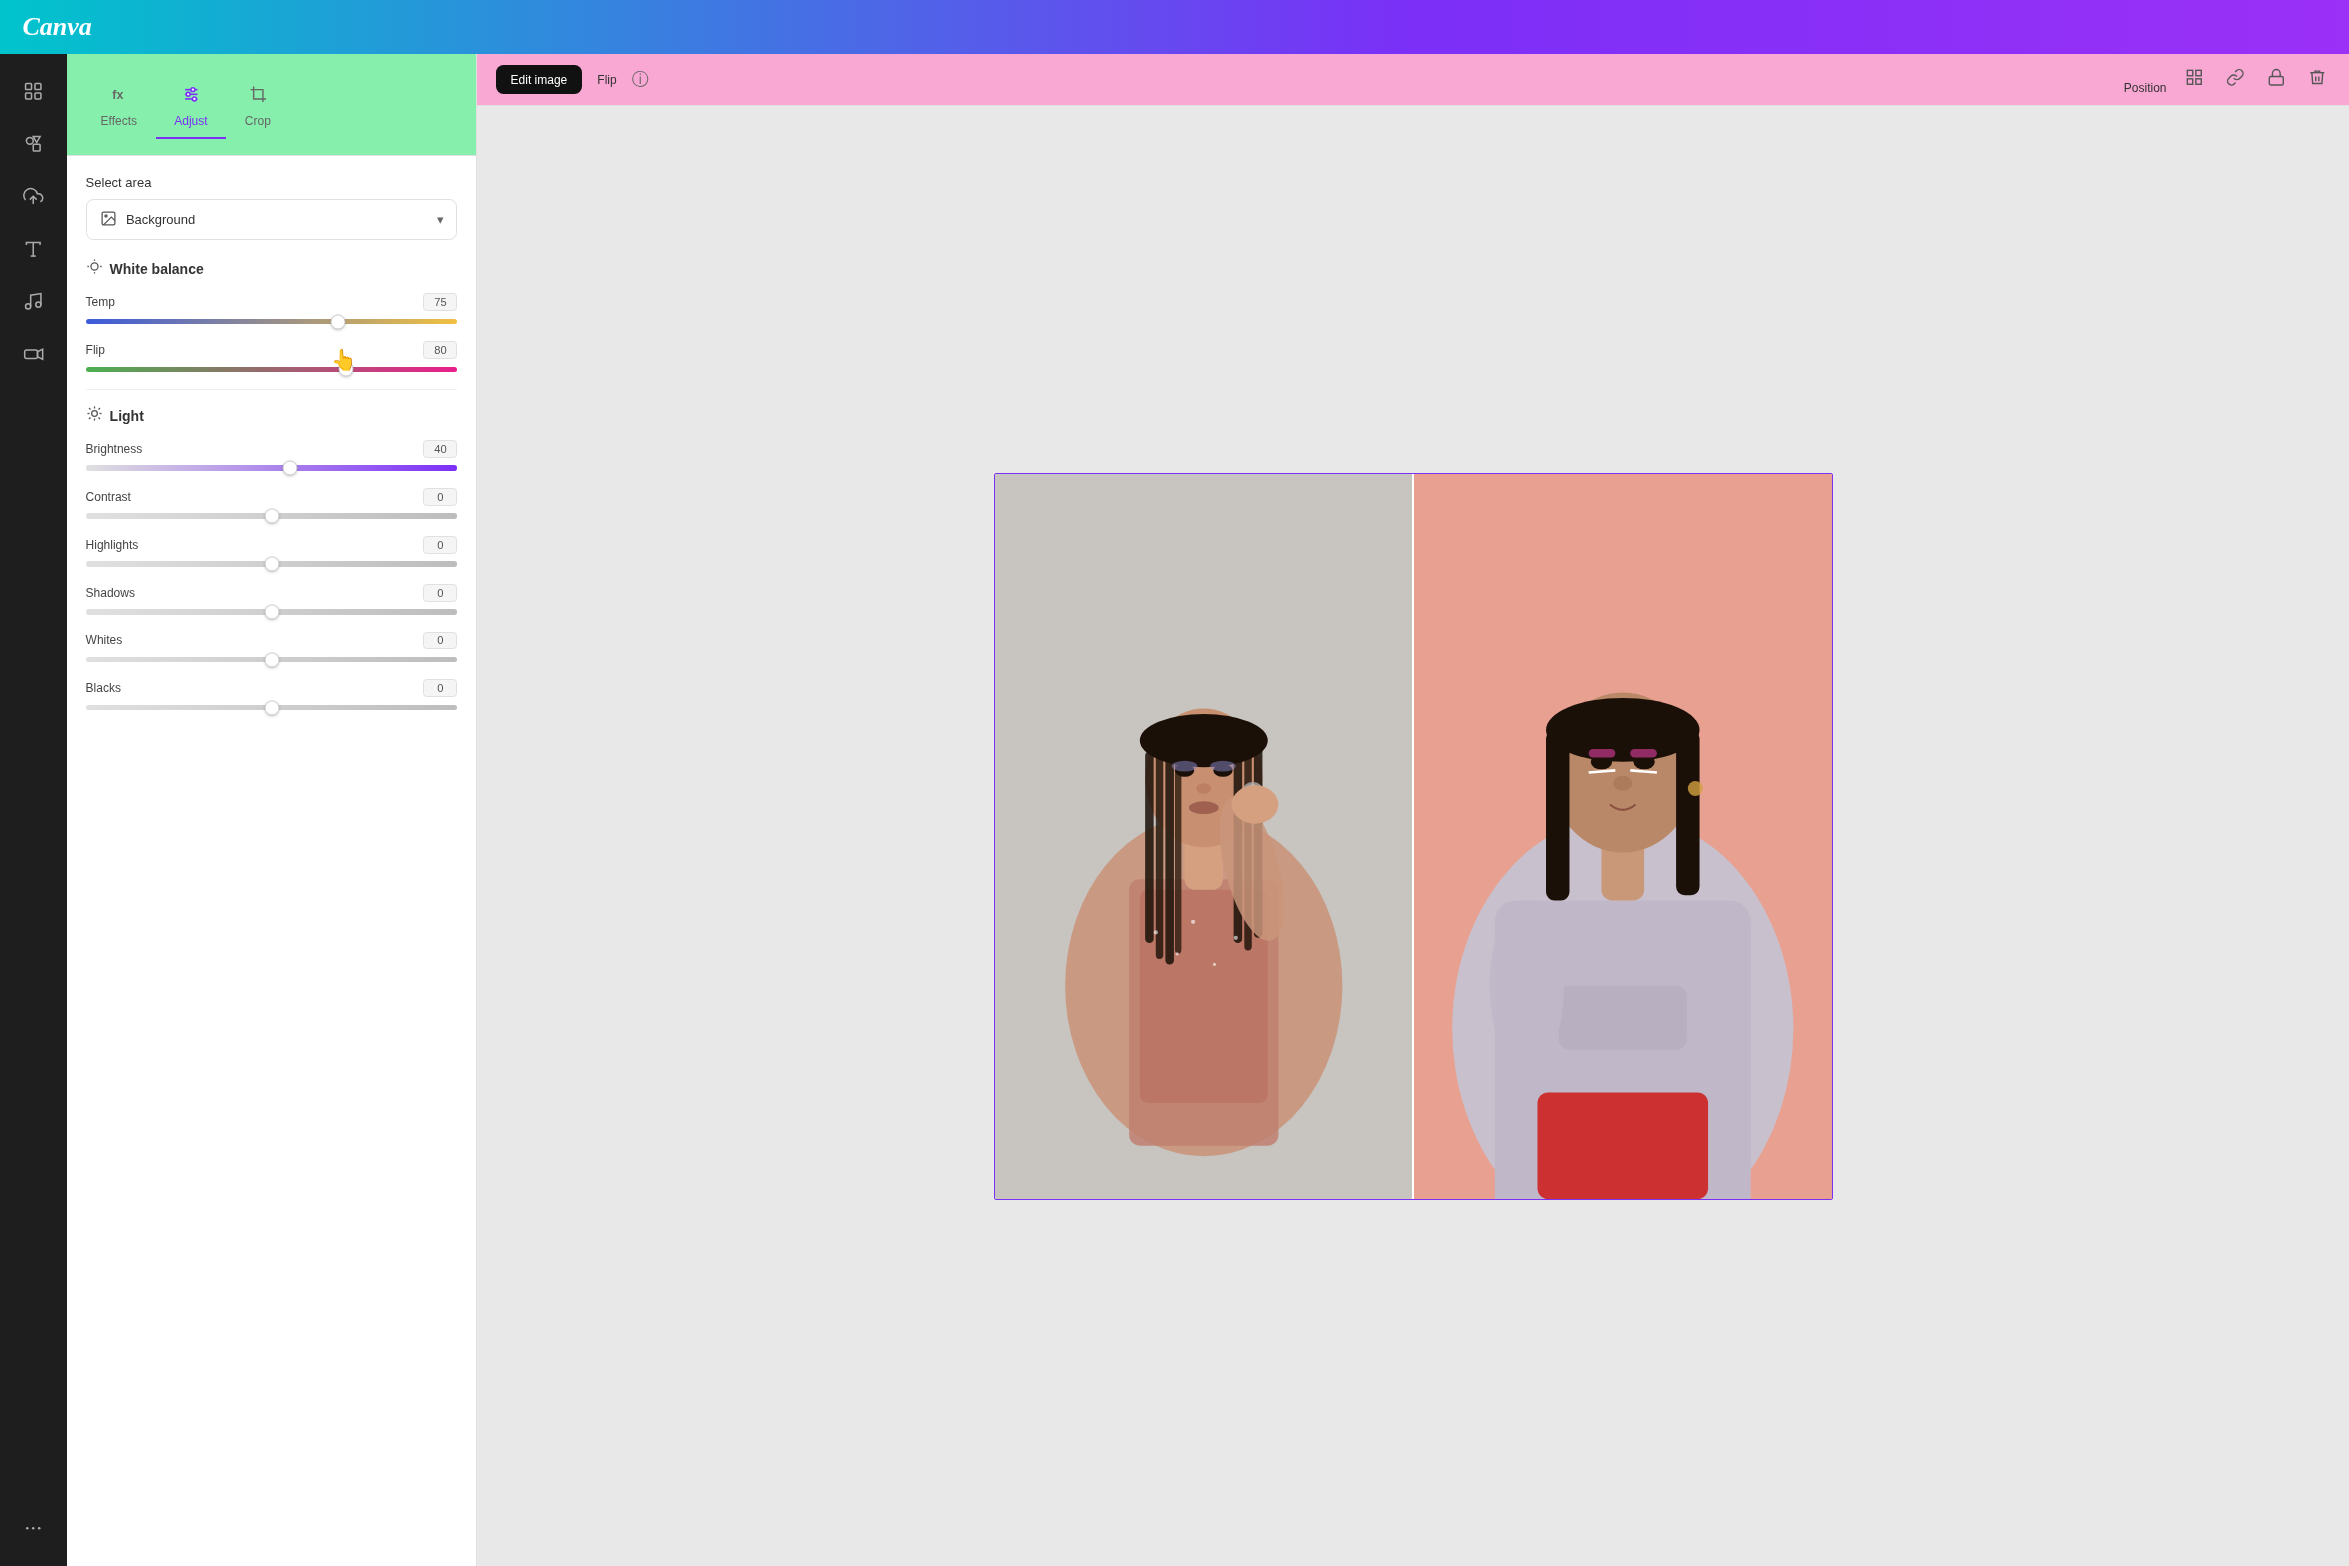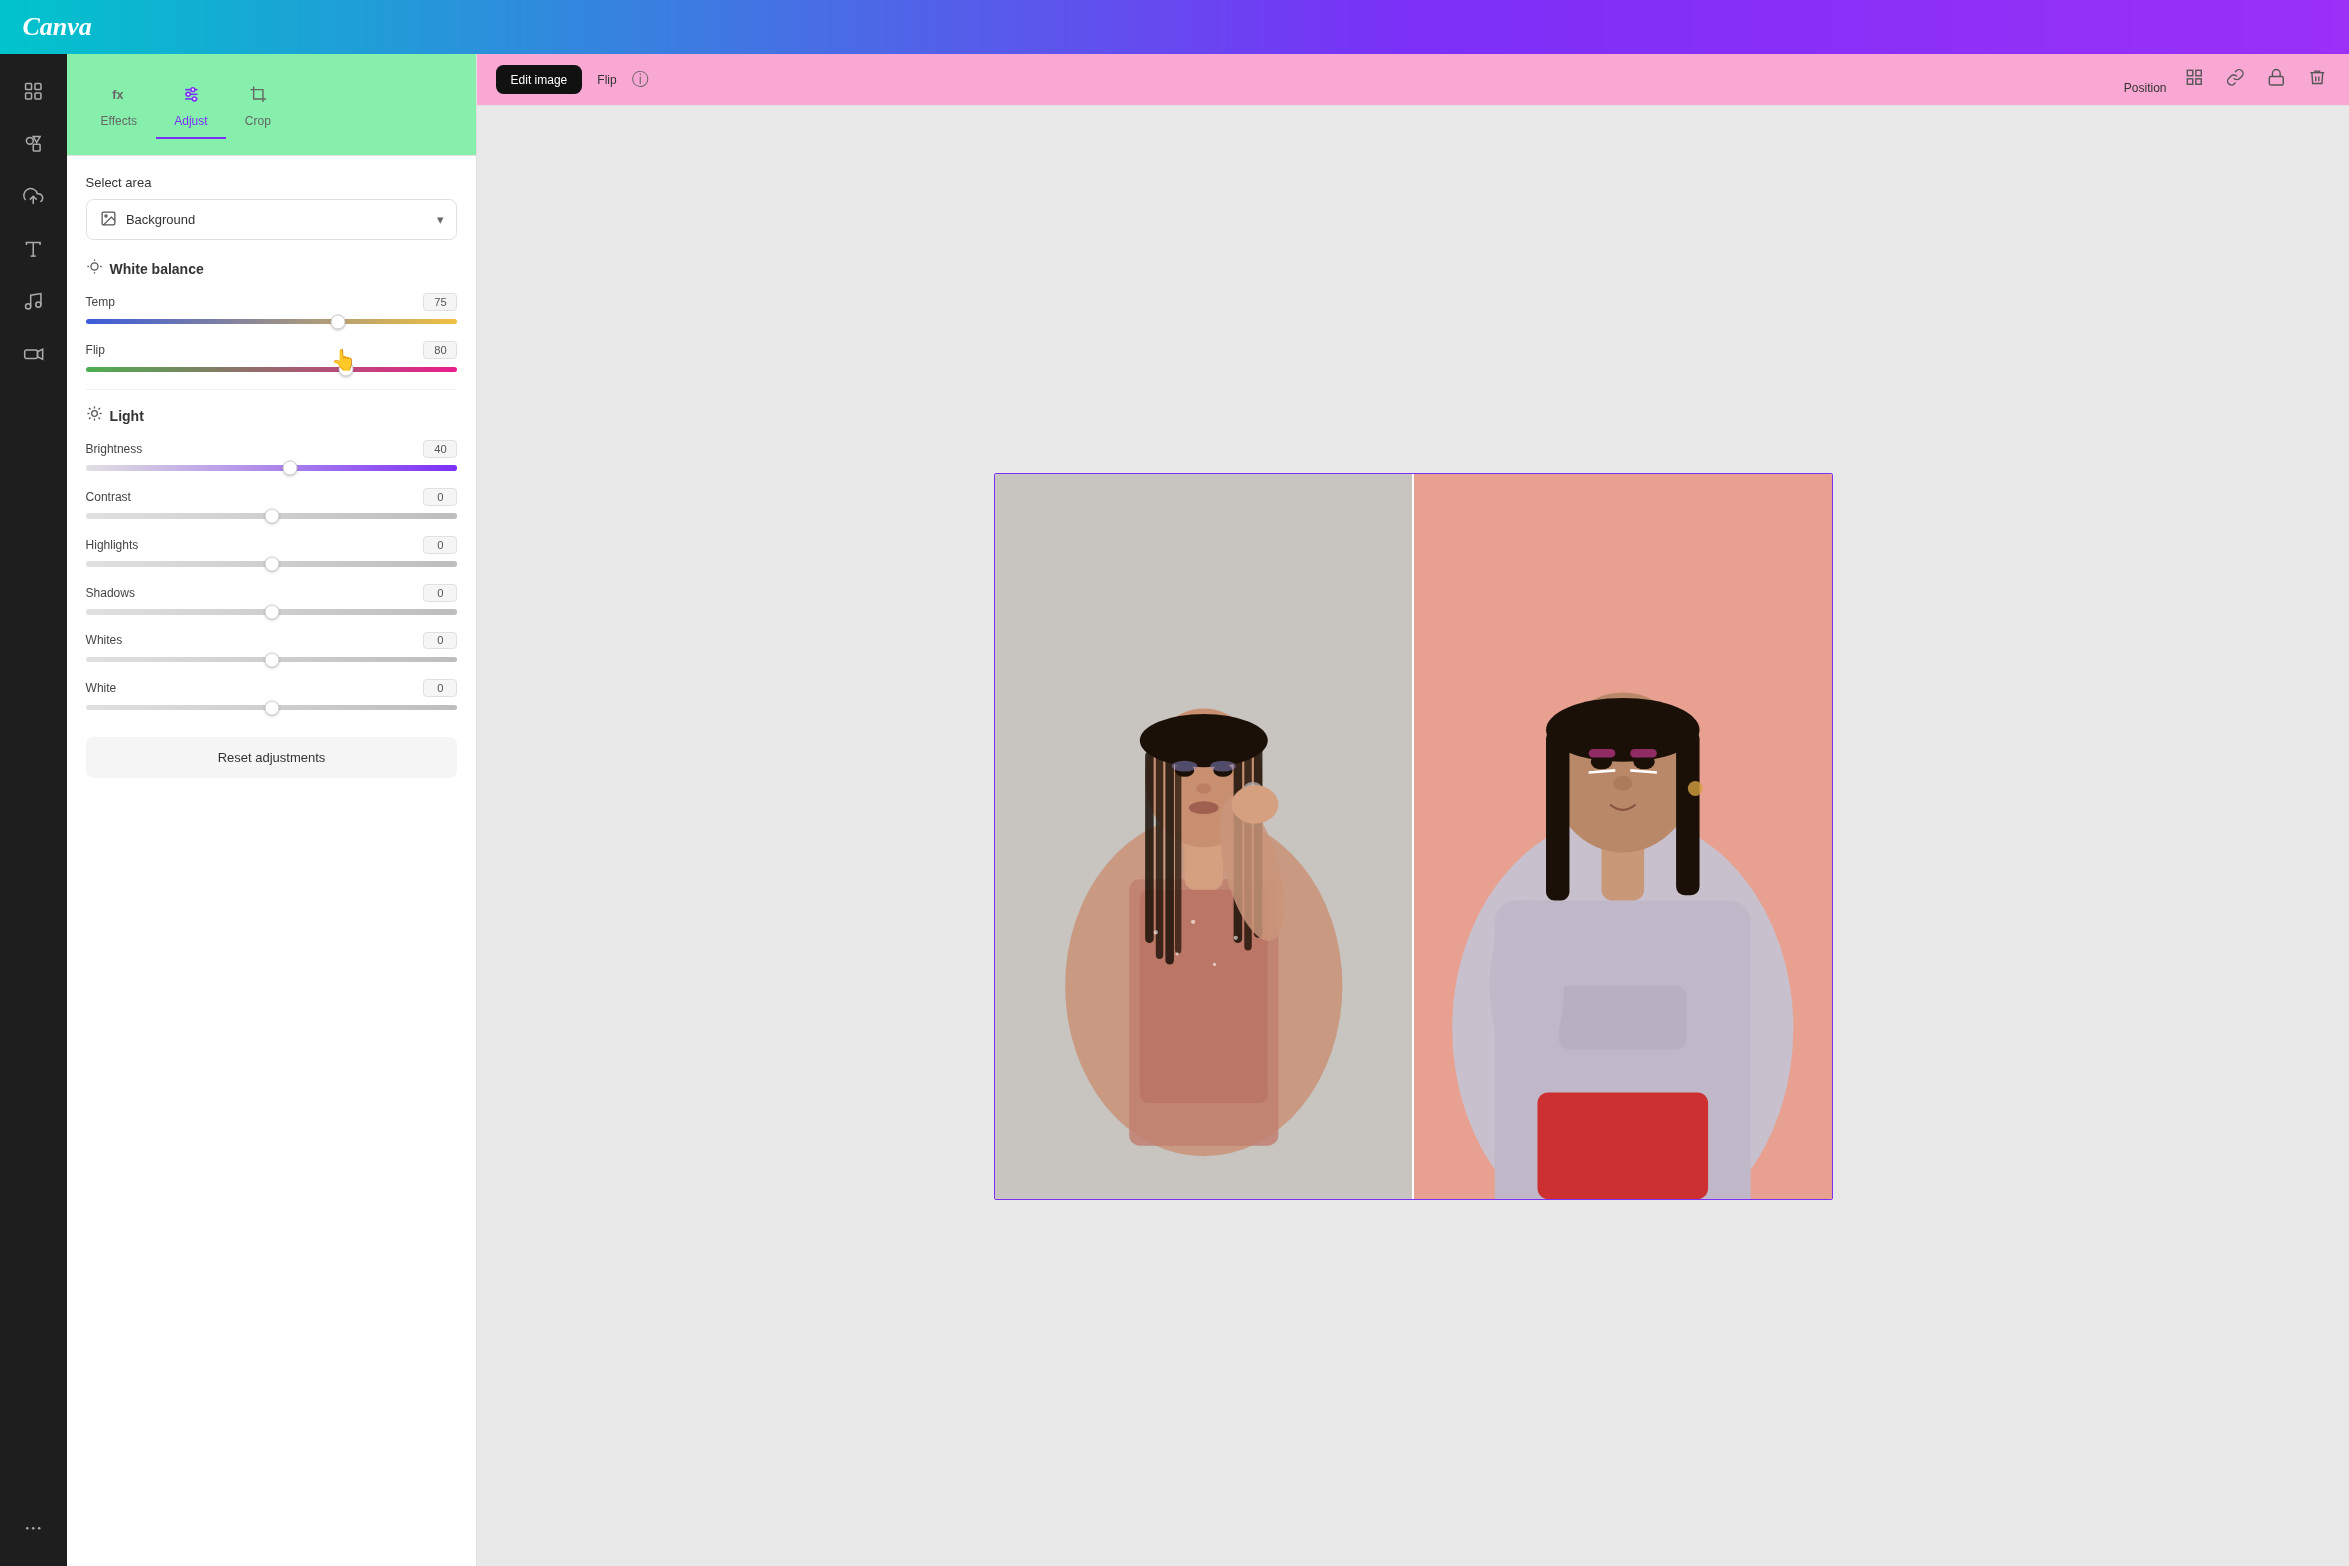--- a/index.html
+++ b/index.html
@@ -505,30 +505,29 @@
           <span class="slider-value">0</span>
         </div>
         <div class="slider-track slider-neutral">
           <div class="slider-thumb" style="left: 50%;"></div>
         </div>
       </div>
 
       
       <div class="slider-row">
         <div class="slider-label-row">
-          <span class="slider-label">White</span>
+          <span class="slider-label">Blacks</span>
           <span class="slider-value">0</span>
         </div>
         <div class="slider-track slider-neutral">
           <div class="slider-thumb" style="left: 50%;"></div>
         </div>
       </div>
 
       
-      <button class="reset-button">Reset adjustments</button>
     </div>
   </div>
 
   <div style="flex:1; display:flex; flex-direction:column; overflow:hidden;">
 
     <div class="top-toolbar">
       <button class="toolbar-btn primary">Edit image</button>
       <button class="toolbar-flip">Flip</button>
       <span class="toolbar-info">ⓘ</span>
       <div class="toolbar-right">

